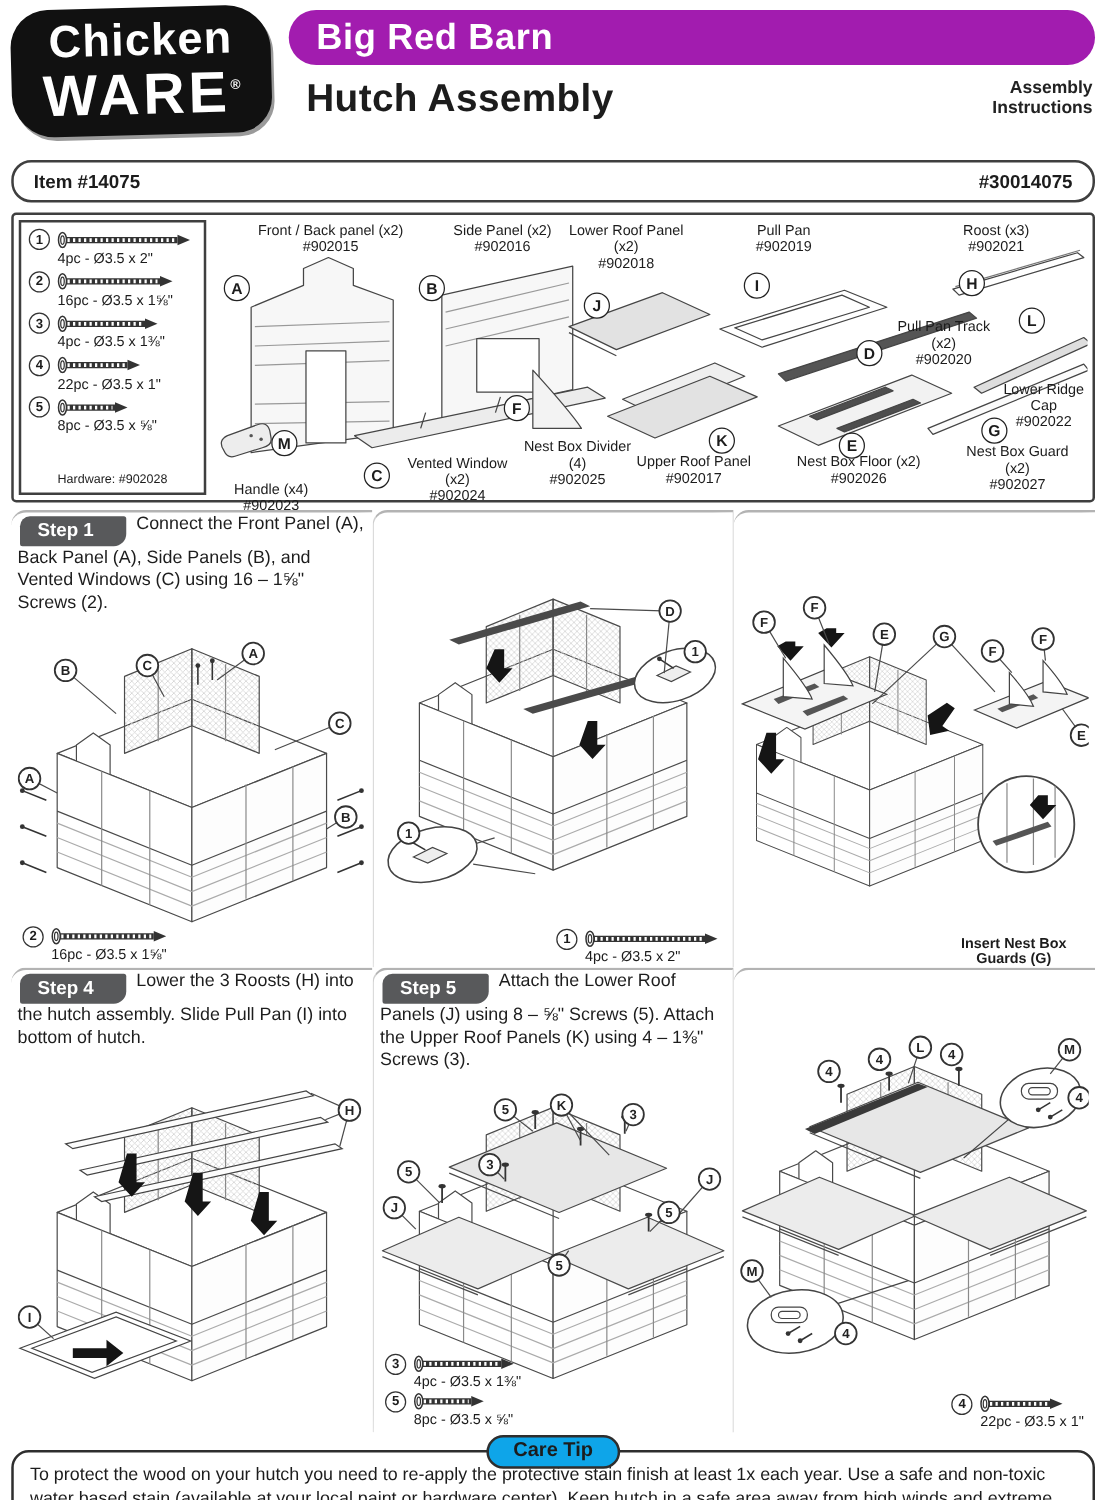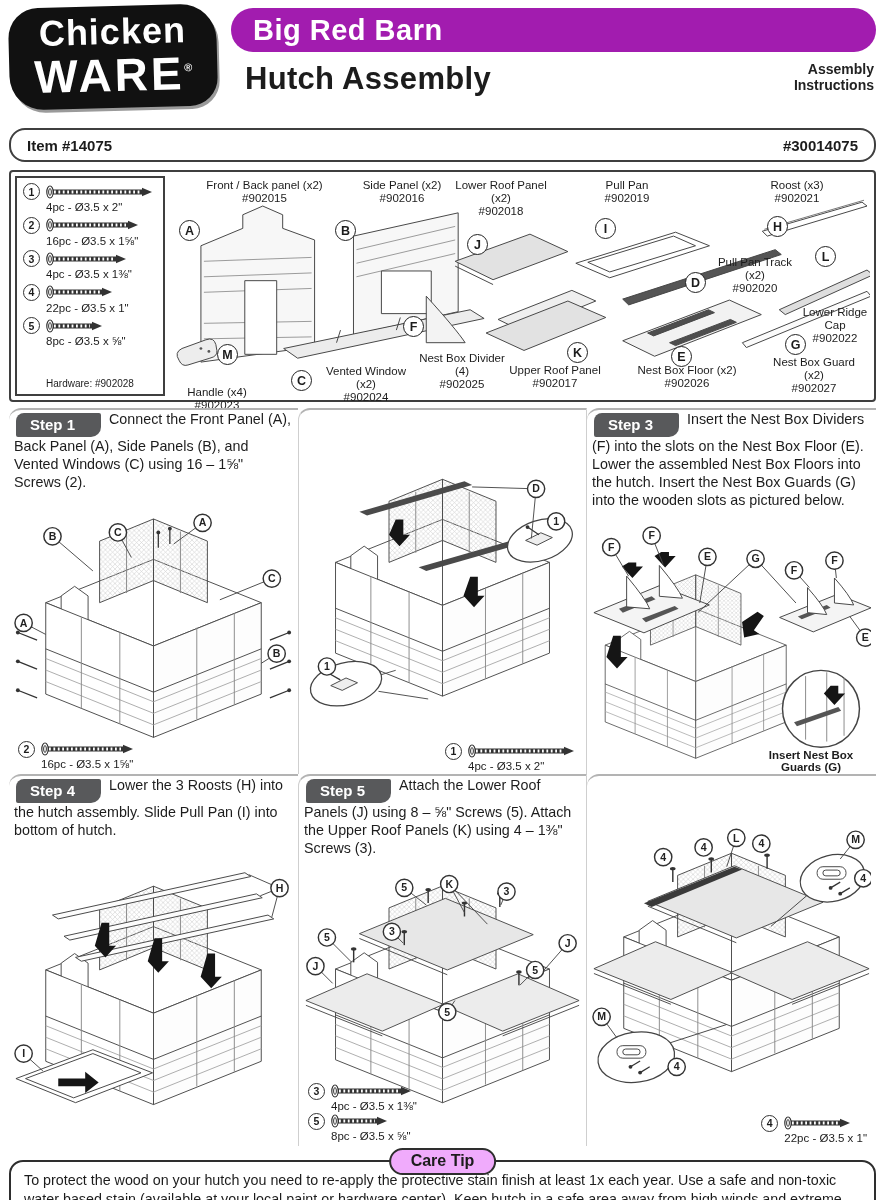--- a/index.html
+++ b/index.html
@@ -67,21 +67,21 @@
   .legend .lsize{margin-left:23px;white-space:nowrap;}
   .legend.bl{left:4px;bottom:4px;}
   .legend.br{right:4px;bottom:2px;}
   .inset-caption{position:absolute;right:2px;bottom:0;width:116px;text-align:center;
                  font-size:11.5px;font-weight:bold;line-height:1.1;}
 
   
   .care-tip{margin-top:14px;border:2px solid #2e2e2e;border-radius:14px;position:relative;
             padding:9px 13px 7px;font-size:14.3px;line-height:1.3;}
   .care-label{position:absolute;top:-14px;left:50%;transform:translateX(-50%);
-              background:#f0abfc;border:2px solid #2e2e2e;border-radius:14px;
+              background:#0ea5e9;border:2px solid #2e2e2e;border-radius:14px;
               padding:1px 20px;font-size:16px;font-weight:bold;white-space:nowrap;}
 </style>
 </head>
 <body>
 
 <div class="page">
 
   <div class="header">
     <div class="logo">
       <div class="logo-line1">Chicken</div>
@@ -448,21 +448,20 @@
                   <line x1="9" y1="7" x2="95" y2="7" stroke="#fff" stroke-width="3" stroke-dasharray="1.8 2.6"></line>
                   <polygon points="97,2.8 107,7 97,11.2" fill="#333"></polygon>
                 </svg></span>
             </div>
           <div class="lsize">4pc - Ø3.5 x 2"</div>
         </div>
       </div>
     </div>
 
     <div class="step row1">
-      <p class="step-text"><span class="step-tab">Step 3</span><span>Insert the Nest Box Dividers (F) into the slots on the Nest Box Floor (E). Lower the assembled Nest Box Floors into the hutch. Insert the Nest Box Guards (G) into the wooden slots as pictured below.</span></p>
       <div class="illust">
           <svg class="art" viewBox="0 0 290 252" preserveAspectRatio="xMidYMid meet">
             <g transform="translate(-14,50) scale(0.84)">
               <defs>
                 <pattern id="m3" width="5" height="5" patternUnits="userSpaceOnUse">
                   <path d="M0 0L5 5M5 0L0 5" stroke="#cfcfcf" stroke-width="0.6"></path>
                 </pattern>
               </defs>
               <g stroke-linejoin="round">
                 <polygon points="33,95 145,50 257,95 145,140" fill="#fff" stroke="#4a4a4a"></polygon>

